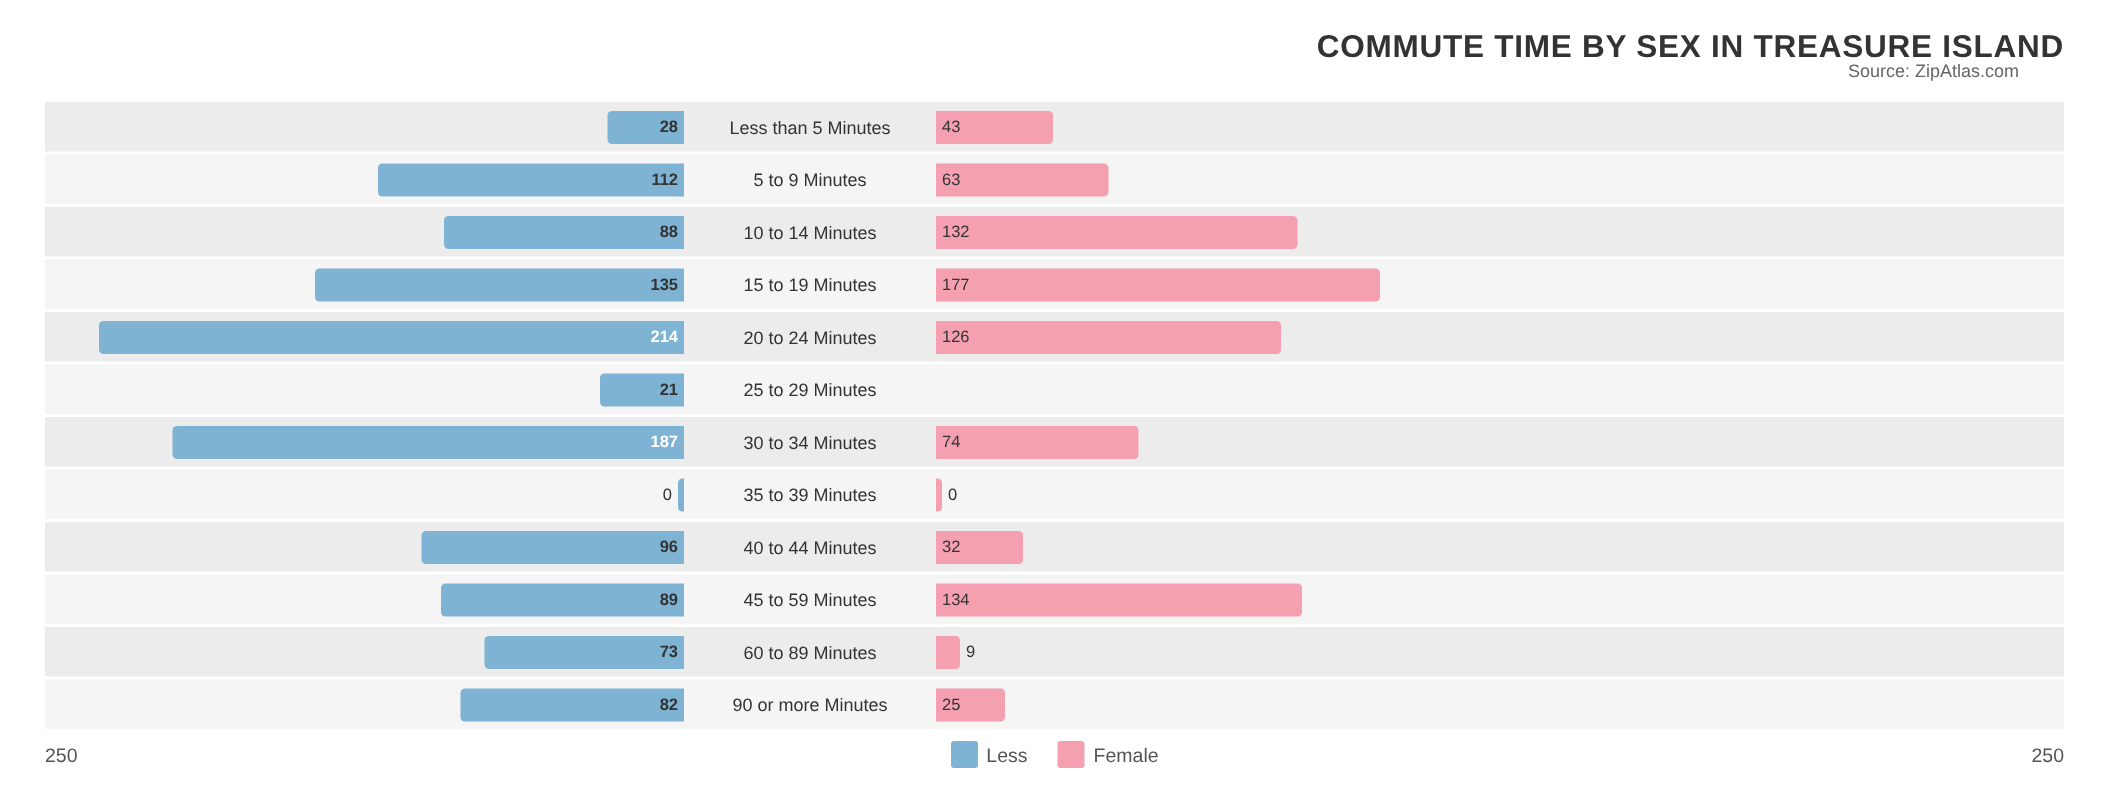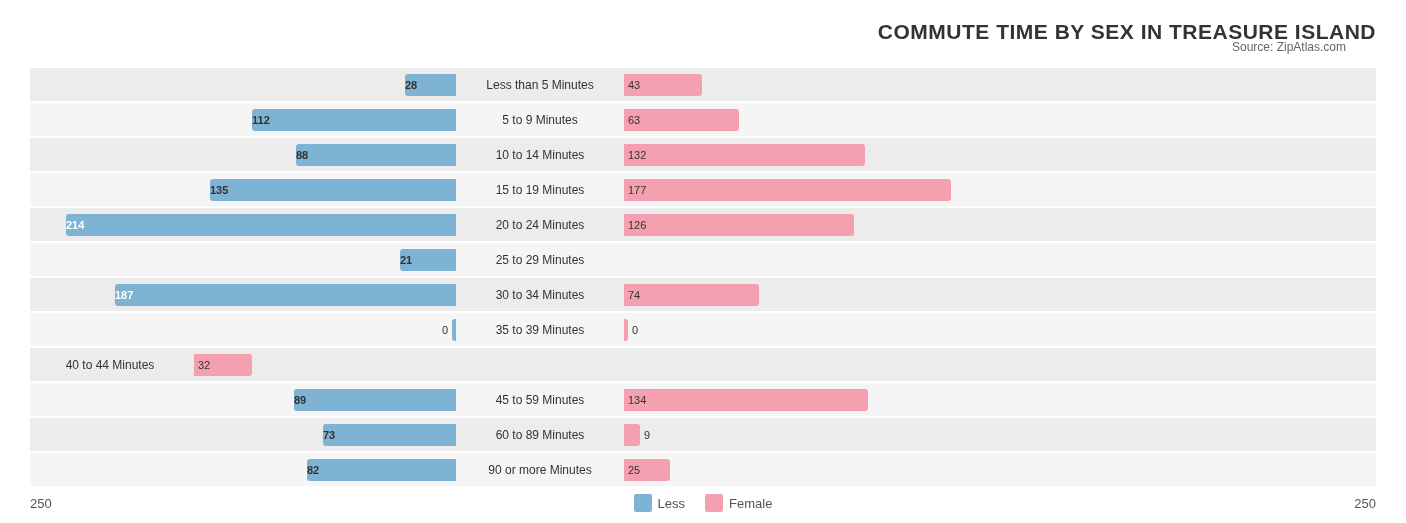--- a/index.html
+++ b/index.html
@@ -65,21 +65,21 @@
       color: #333;
       flex-shrink: 0;
       z-index: 2;
     }
     .bar-male {
       height: 22px;
       background: #7fb3d3;
       border-radius: 3px 0 0 3px;
       display: flex;
       align-items: center;
-      justify-content: flex-start;
+      justify-content: flex-end;
       padding-right: 4px;
       position: relative;
     }
     .bar-female {
       height: 22px;
       background: #f4a0b0;
       border-radius: 0 3px 3px 0;
       display: flex;
       align-items: center;
       justify-content: flex-start;
@@ -185,21 +185,21 @@
         </div>
       </div>
       <div class="row" style="background: rgb(245, 245, 245);">
         <div class="bar-left-container">
           <div class="bar-male" style="width: 246px;">
             <span class="bar-label-inside" style="color: rgb(51, 51, 51);">135</span>
           </div>
         </div>
         <div class="label-center">15 to 19 Minutes</div>
         <div class="bar-right-container">
-          <div class="bar-female" style="width: 327px;">
+          <div class="bar-female" style="width: 296px;">
             <span class="bar-label" style="color: rgb(51, 51, 51);">177</span>
           </div>
         </div>
       </div>
       <div class="row" style="background: rgb(236, 236, 236);">
         <div class="bar-left-container">
           <div class="bar-male" style="width: 390px;">
             <span class="bar-label-inside" style="color: rgb(255, 255, 255); font-weight: bold;">214</span>
           </div>
         </div>
@@ -236,20 +236,25 @@
           <span class="bar-label-outside-left">0</span>
           <div class="bar-male" style="width: 0px;"></div>
         </div>
         <div class="label-center">35 to 39 Minutes</div>
         <div class="bar-right-container">
           <div class="bar-female" style="width: 0px;"></div>
           <span class="bar-label-outside-right">0</span>
         </div>
       </div>
       <div class="row" style="background: rgb(236, 236, 236);">
+        <div class="bar-left-container">
+          <div class="bar-male" style="width: 175px;">
+            <span class="bar-label-inside" style="color: rgb(51, 51, 51);">96</span>
+          </div>
+        </div>
         <div class="label-center">40 to 44 Minutes</div>
         <div class="bar-right-container">
           <div class="bar-female" style="width: 58px;">
             <span class="bar-label" style="color: rgb(51, 51, 51);">32</span>
           </div>
         </div>
       </div>
       <div class="row" style="background: rgb(245, 245, 245);">
         <div class="bar-left-container">
           <div class="bar-male" style="width: 162px;">

